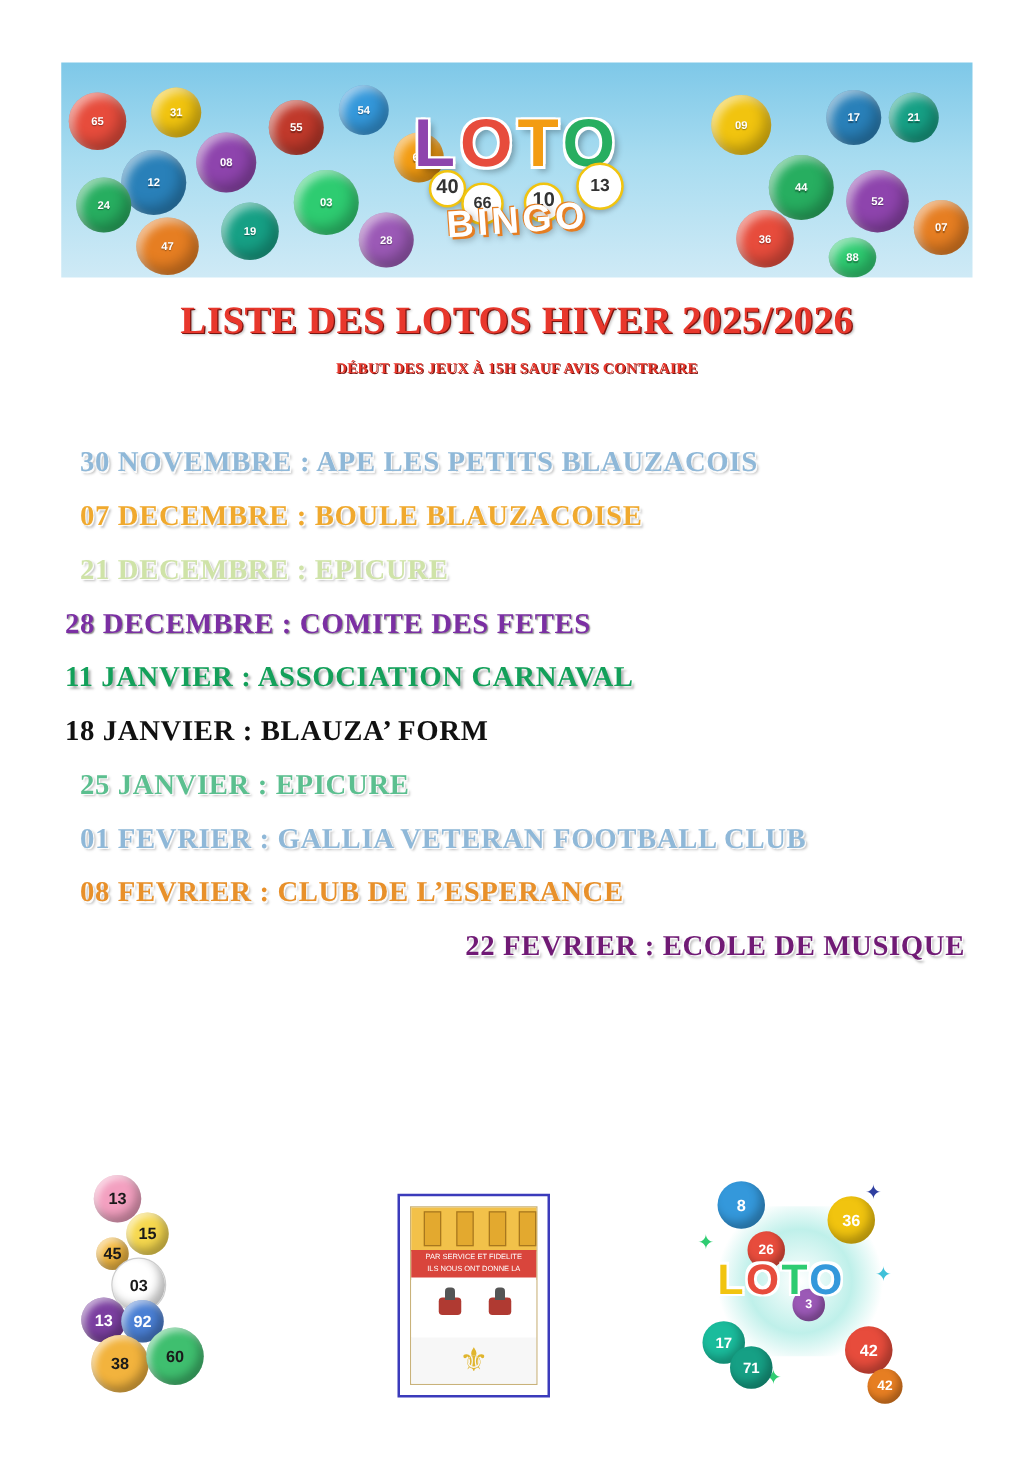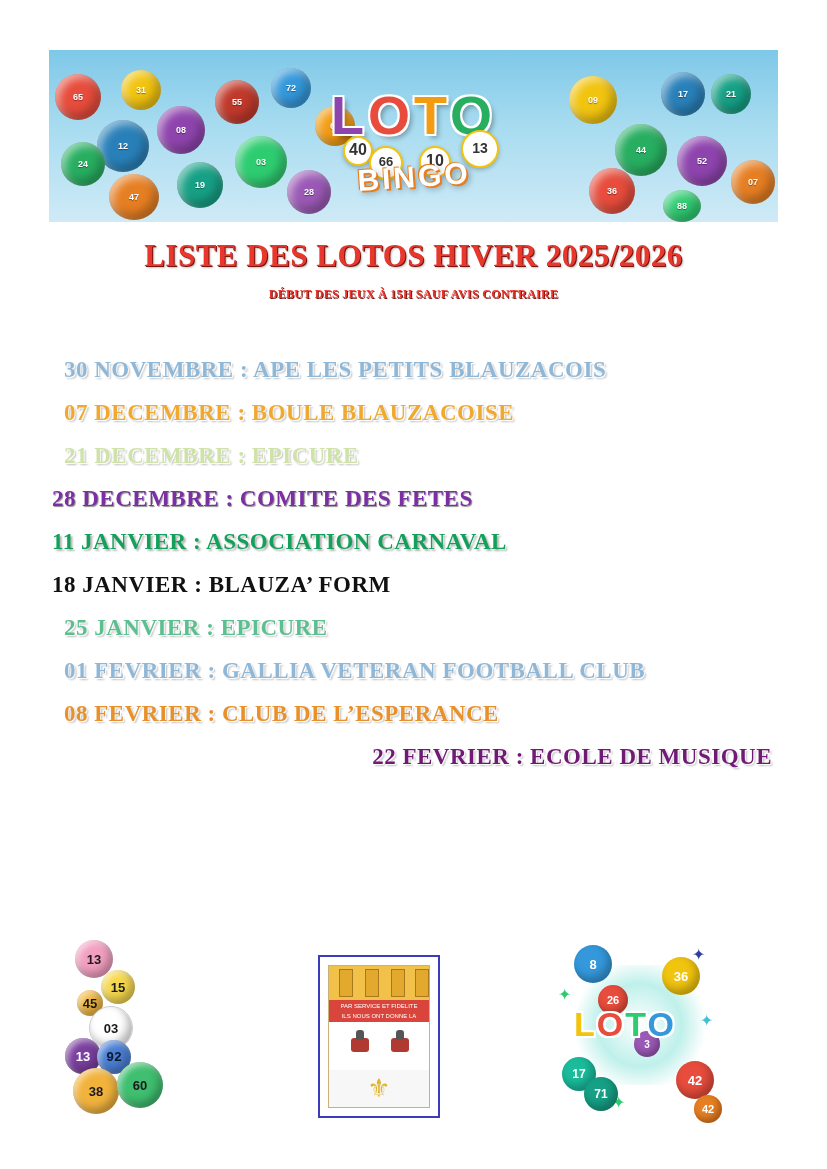--- a/index.html
+++ b/index.html
@@ -336,21 +336,21 @@
       <div class="ball" style="left:128px; top:112px; width:46px; height:46px; background:#16a085;">
           <span>19</span>
         </div>
       <div class="ball" style="left:166px; top:30px; width:44px; height:44px; background:#c0392b;">
           <span>55</span>
         </div>
       <div class="ball" style="left:186px; top:86px; width:52px; height:52px; background:#2ecc71;">
           <span>03</span>
         </div>
       <div class="ball" style="left:222px; top:18px; width:40px; height:40px; background:#3498db;">
-          <span>72</span>
+          <span>54</span>
         </div>
       <div class="ball" style="left:238px; top:120px; width:44px; height:44px; background:#9b59b6;">
           <span>28</span>
         </div>
       <div class="ball" style="left:266px; top:56px; width:40px; height:40px; background:#f39c12;">
           <span>61</span>
         </div>
 
       <div class="ball" style="left:520px; top:26px; width:48px; height:48px; background:#f1c40f;">
           <span>09</span>
@@ -416,21 +416,21 @@
     <div class="ball2" style="left:22px; top:50px; width:26px; height:26px; background:#f4b942;">
         <span>45</span>
       </div>
     <div class="ball2" style="left:34px; top:66px; width:42px; height:42px; background:#ffffff; border:1px solid #ccc;">
         <span>03</span>
       </div>
     <div class="ball2" style="left:10px; top:98px; width:36px; height:36px; background:#7b3fa0;">
         <span style="color:#fff;">13</span>
       </div>
     <div class="ball2" style="left:42px; top:100px; width:34px; height:34px; background:#4a7fd4;">
-        <span style="color:#0f172a;font-family:Liberation Mono, monospace;">92</span>
+        <span style="color:#ffffff;">92</span>
       </div>
     <div class="ball2" style="left:18px; top:128px; width:46px; height:46px; background:#f2b33d;">
         <span>38</span>
       </div>
     <div class="ball2" style="left:62px; top:122px; width:46px; height:46px; background:#3fbf6f;">
         <span>60</span>
       </div>
   </div>
 
   <div class="crest">

